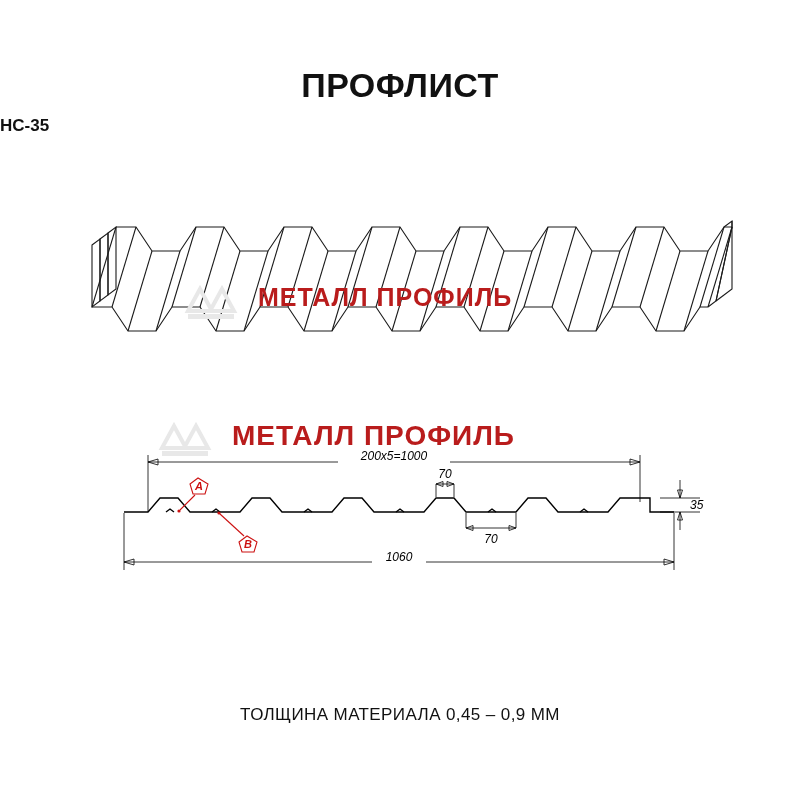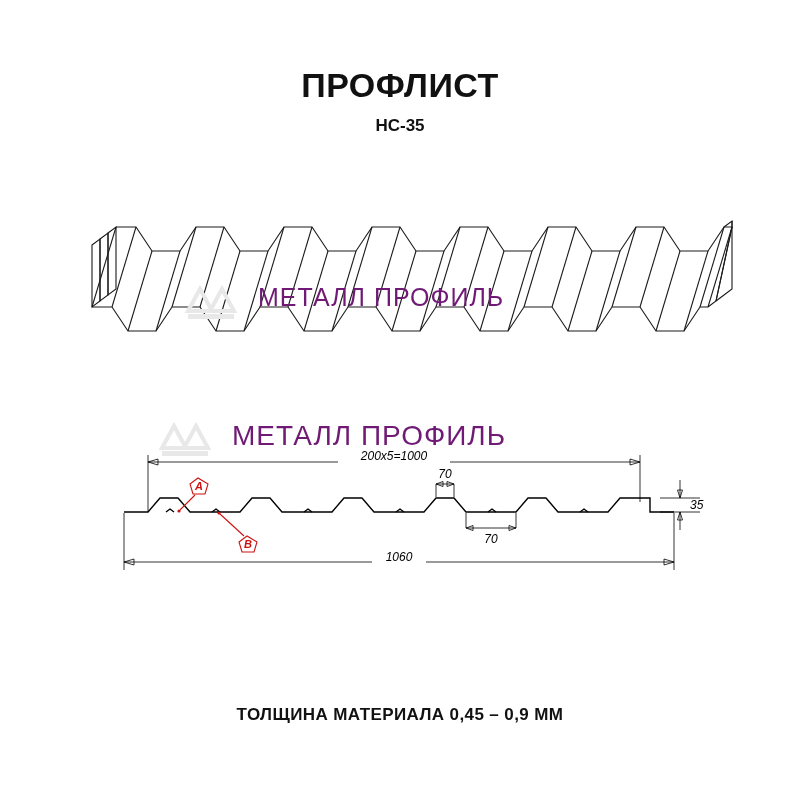--- a/index.html
+++ b/index.html
@@ -28,21 +28,20 @@
     font-size: 34px;
     font-weight: bold;
     letter-spacing: 0.5px;
     color: #111111;
   }
   .subtitle {
     position: absolute;
     top: 116px;
     left: 0;
     width: 800px;
-    text-align: center;
     font-size: 17px;
     font-weight: bold;
     color: #111111;
   }
   
   .iso-wrap {
     position: absolute;
     top: 205px;
     left: 70px;
     width: 670px;
@@ -51,22 +50,22 @@
   
   .watermark {
     position: absolute;
     pointer-events: none;
     opacity: 1;
   }
   .wm1 { top: 283px; left: 258px; }
   .wm2 { top: 420px; left: 232px; }
   .wm-text {
     font-size: 28px;
-    font-weight: normal;
-    color: #701a75;
+    font-weight: bold;
+    color: #b91c1c;
     letter-spacing: 1px;
     white-space: nowrap;
     text-align: center;
   }
   .wm-text.small { font-size: 25px; }
   
   .tech-wrap {
     position: absolute;
     top: 440px;
     left: 100px;
@@ -75,21 +74,21 @@
     font-style: italic;
   }
   
   .footer {
     position: absolute;
     top: 705px;
     left: 0;
     width: 800px;
     text-align: center;
     font-size: 17px;
-    font-weight: bold;
+    font-weight: normal;
     letter-spacing: 0.4px;
     color: #111111;
   }
   svg { display: block; overflow: visible; }
   .dl { stroke: #000; stroke-width: 0.8; fill: none; }
   .profile { stroke: #000; stroke-width: 1.4; fill: none; stroke-linejoin: miter; }
   .callout { stroke: #cc1111; stroke-width: 1.1; fill: none; }
   .callout-text { fill: #cc1111; font-family: "Liberation Sans", sans-serif; font-size: 11px; font-weight: bold; }
   .dimtext { fill: #000; font-family: "Liberation Sans", sans-serif; font-size: 12px; }
   .isoline { stroke: #1a1a1a; stroke-width: 1.1; fill: none; }

